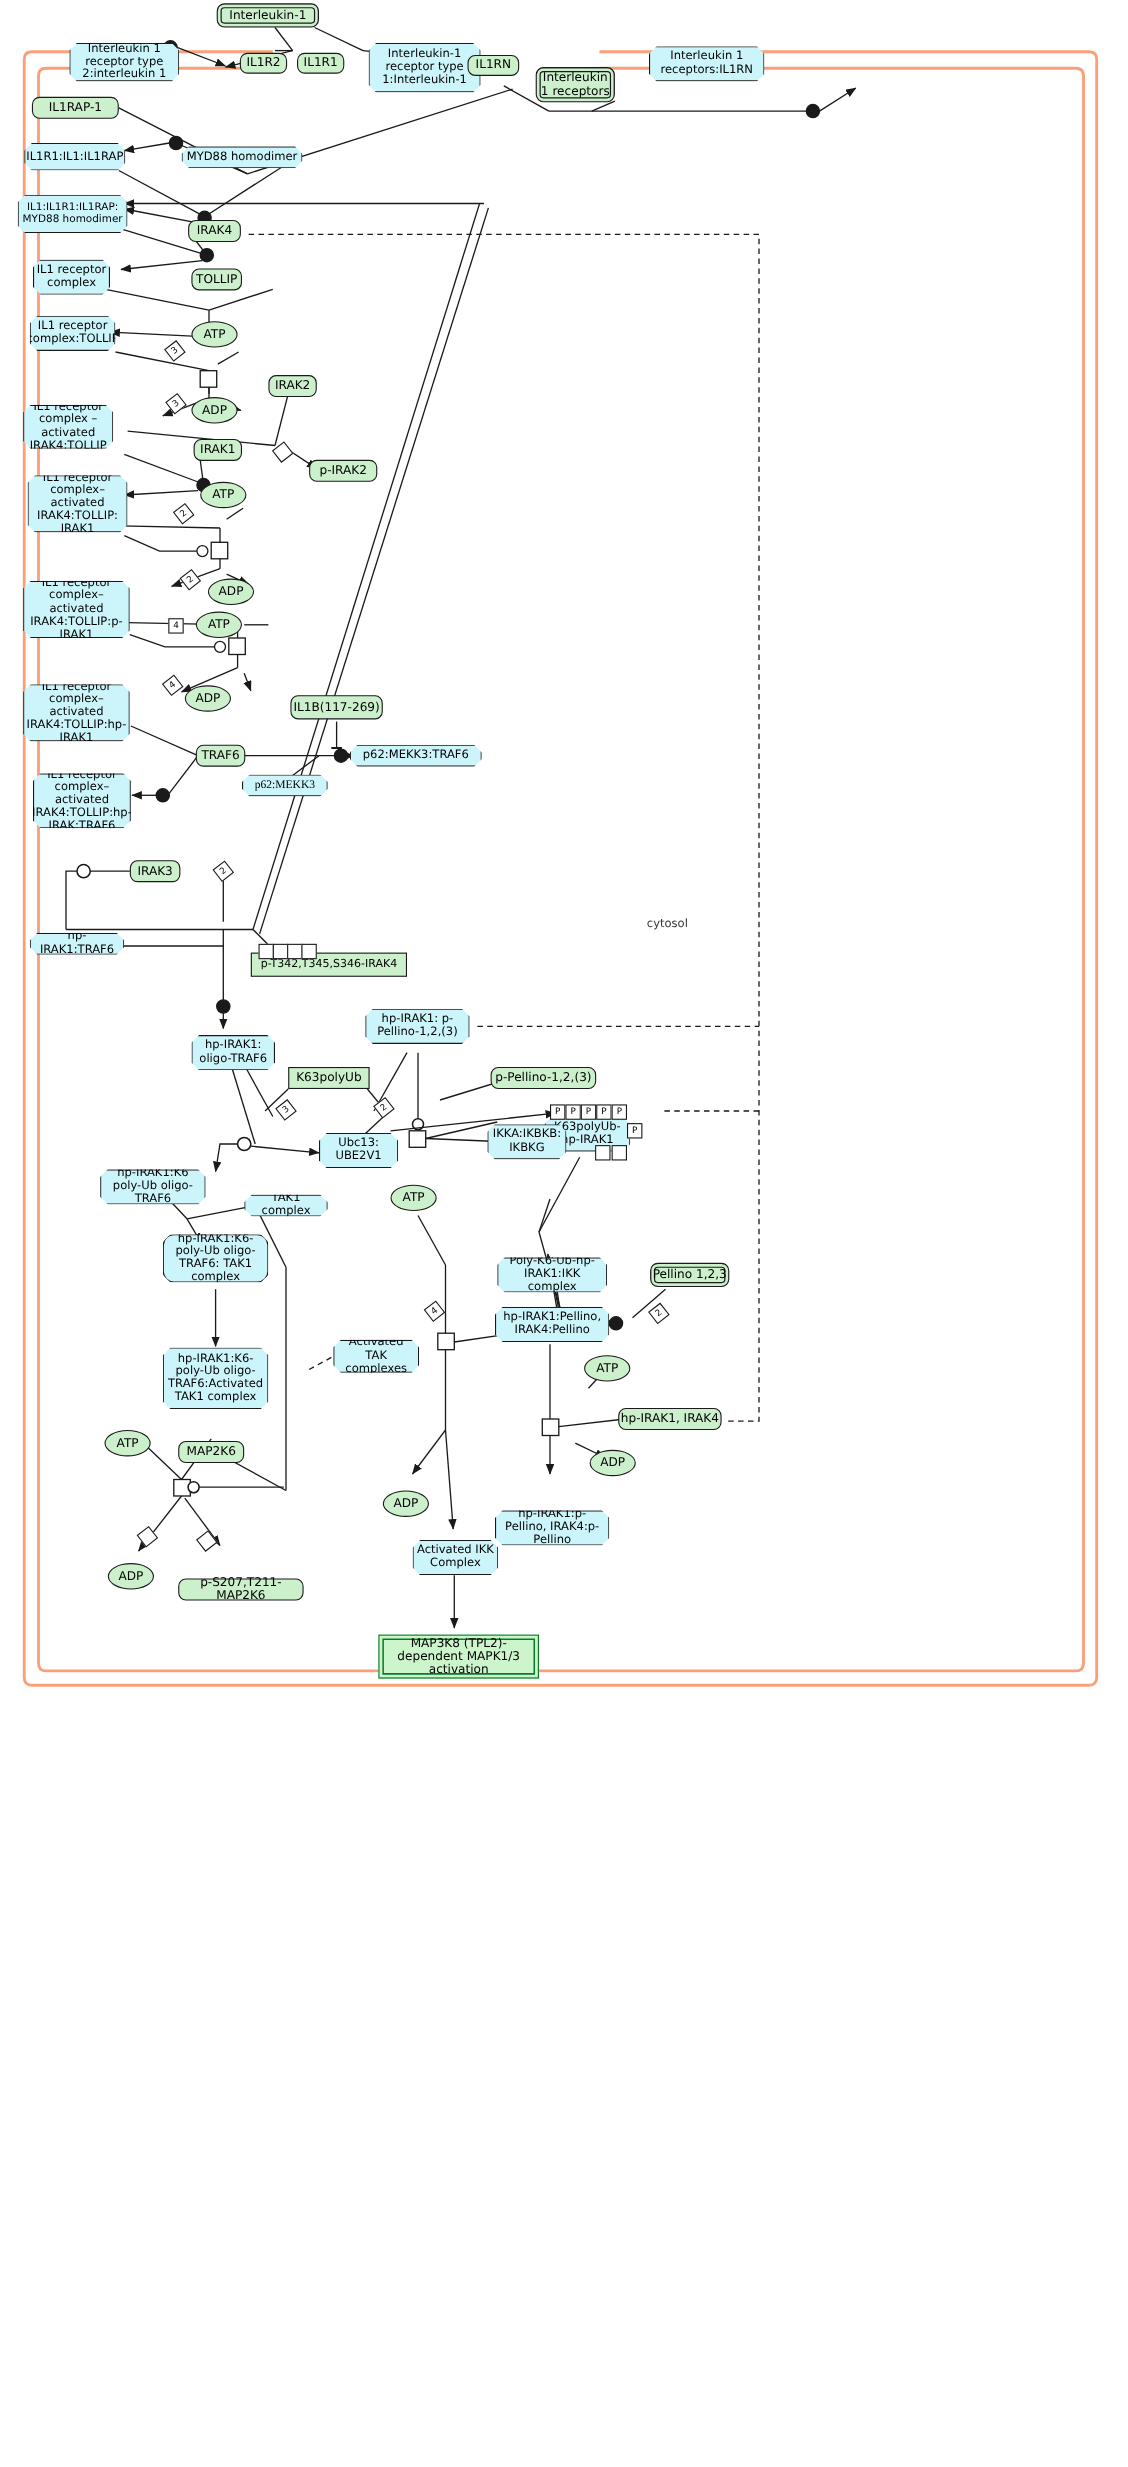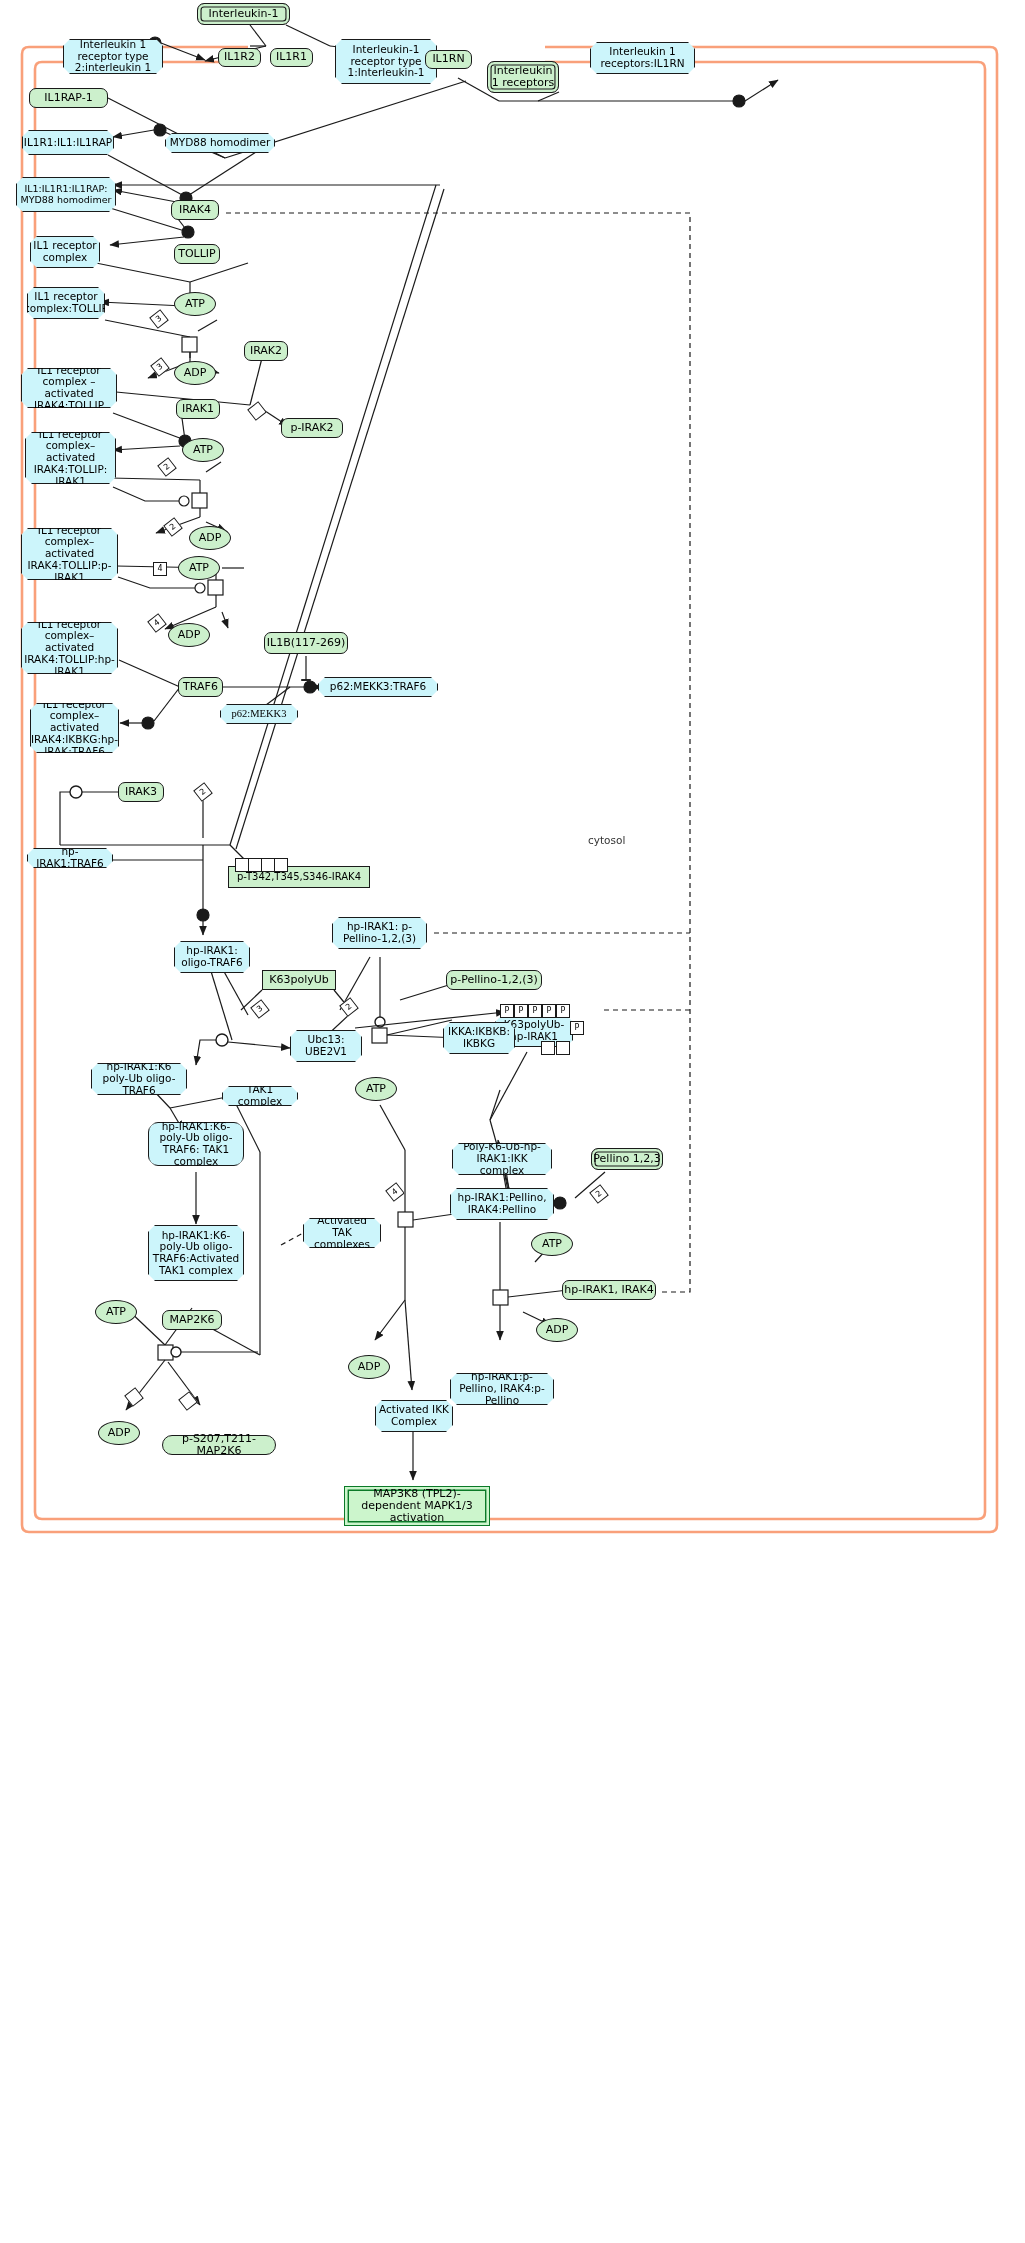--- a/index.html
+++ b/index.html
@@ -243,42 +243,42 @@
 <div class="node cplx" style="left:165px;top:133px;width:110px;height:20px;padding:2px;">MYD88 homodimer</div>
 <div class="node cplx" style="left:16px;top:177px;width:100px;height:35px;padding:2px 3px;font-size:9.5px;">IL1:IL1R1:IL1RAP: MYD88 homodimer</div>
 
 <div class="node ent" style="left:171px;top:200px;width:48px;height:20px;">IRAK4</div>
 <div class="node cplx" style="left:30px;top:236px;width:70px;height:32px;padding:2px;">IL1 receptor complex</div>
 <div class="node ent" style="left:174px;top:244px;width:46px;height:20px;">TOLLIP</div>
 <div class="node cplx" style="left:27px;top:287px;width:78px;height:32px;padding:2px;">IL1 receptor complex:TOLLIP</div>
 
 <div class="node mol" style="left:174px;top:292px;width:42px;height:24px;">ATP</div>
 <div class="node mol" style="left:174px;top:361px;width:42px;height:24px;">ADP</div>
-<div class="node cplx" style="left:21px;top:368px;width:96px;height:40px;padding:2px 3px;">IL1 receptor complex – activated IRAK4:TOLLIP</div>
+<div class="node cplx" style="left:21px;top:368px;width:82px;height:40px;padding:2px 3px;">IL1 receptor complex – activated IRAK4:TOLLIP</div>
 
 <div class="node ent" style="left:244px;top:341px;width:44px;height:20px;">IRAK2</div>
 <div class="node ent" style="left:176px;top:399px;width:44px;height:20px;">IRAK1</div>
 <div class="node ent" style="left:281px;top:418px;width:62px;height:20px;">p-IRAK2</div>
 
 <div class="node cplx" style="left:25px;top:432px;width:91px;height:52px;padding:2px 3px;">IL1 receptor complex–activated IRAK4:TOLLIP: IRAK1</div>
 <div class="node mol" style="left:182px;top:438px;width:42px;height:24px;">ATP</div>
 <div class="node mol" style="left:189px;top:526px;width:42px;height:24px;">ADP</div>
 
 <div class="node cplx" style="left:21px;top:528px;width:97px;height:52px;padding:2px 3px;">IL1 receptor complex– activated IRAK4:TOLLIP:p-IRAK1</div>
 <div class="node mol" style="left:178px;top:556px;width:42px;height:24px;">ATP</div>
 <div class="node mol" style="left:168px;top:623px;width:42px;height:24px;">ADP</div>
 
 <div class="node cplx" style="left:21px;top:622px;width:97px;height:52px;padding:2px 3px;">IL1 receptor complex– activated IRAK4:TOLLIP:hp-IRAK1</div>
 
 <div class="node ent" style="left:264px;top:632px;width:84px;height:22px;">IL1B(117-269)</div>
 <div class="node ent" style="left:178px;top:677px;width:45px;height:20px;">TRAF6</div>
 <div class="node cplx" style="left:220px;top:704px;width:78px;height:20px;padding:2px;font-family:Liberation Serif, serif;">p62:MEKK3</div>
 <div class="node cplx" style="left:318px;top:677px;width:120px;height:20px;padding:2px;">p62:MEKK3:TRAF6</div>
 
-<div class="node cplx" style="left:30px;top:703px;width:89px;height:50px;padding:2px 3px;">IL1 receptor complex–activated IRAK4:IKBKG:hp-IRAK:TRAF6</div>
+<div class="node cplx" style="left:30px;top:703px;width:89px;height:50px;padding:2px 3px;">IL1 receptor complex–activated IRAK4:TOLLIP:hp-IRAK:TRAF6</div>
 
 <div class="node ent" style="left:118px;top:782px;width:46px;height:20px;">IRAK3</div>
 <div class="node cplx" style="left:27px;top:848px;width:86px;height:20px;padding:2px;">hp-IRAK1:TRAF6</div>
 <div class="node flat" style="left:228px;top:866px;width:142px;height:22px;font-size:10px;">p-T342,T345,S346-IRAK4</div>
 
 <div class="node cplx" style="left:174px;top:941px;width:76px;height:32px;padding:2px;">hp-IRAK1: oligo-TRAF6</div>
 <div class="node cplx" style="left:332px;top:917px;width:95px;height:32px;padding:2px;">hp-IRAK1: p-Pellino-1,2,(3)</div>
 <div class="node flat" style="left:262px;top:970px;width:74px;height:20px;">K63polyUb</div>
 <div class="node ent" style="left:446px;top:970px;width:96px;height:20px;">p-Pellino-1,2,(3)</div>
 <div class="node cplx" style="left:290px;top:1030px;width:72px;height:32px;padding:2px;">Ubc13: UBE2V1</div>
@@ -297,21 +297,21 @@
 <div class="node dblg" style="left:591px;top:1148px;width:72px;height:22px;">Pellino 1,2,3</div>
 <div class="node cplx" style="left:450px;top:1188px;width:104px;height:32px;padding:2px;">hp-IRAK1:Pellino, IRAK4:Pellino</div>
 <div class="node mol" style="left:531px;top:1232px;width:42px;height:24px;">ATP</div>
 <div class="node ent" style="left:562px;top:1280px;width:94px;height:20px;">hp-IRAK1, IRAK4</div>
 <div class="node mol" style="left:536px;top:1318px;width:42px;height:24px;">ADP</div>
 <div class="node cplx" style="left:450px;top:1330px;width:104px;height:32px;padding:2px;margin-top:43px;">hp-IRAK1:p-Pellino, IRAK4:p-Pellino</div>
 
 <div class="node mol" style="left:95px;top:1300px;width:42px;height:24px;">ATP</div>
 <div class="node ent" style="left:162px;top:1310px;width:60px;height:20px;">MAP2K6</div>
 <div class="node mol" style="left:98px;top:1421px;width:42px;height:24px;">ADP</div>
-<div class="node ent" style="left:162px;top:1435px;width:114px;height:20px;border-radius:10px;">p-S207,T211-MAP2K6</div>
+<div class="node ent" style="left:162px;top:1435px;width:114px;height:20px;">p-S207,T211-MAP2K6</div>
 <div class="node mol" style="left:348px;top:1355px;width:42px;height:24px;">ADP</div>
 <div class="node cplx" style="left:375px;top:1400px;width:78px;height:32px;padding:2px;">Activated IKK Complex</div>
 
 <div class="node pathbox" style="left:344px;top:1486px;width:146px;height:40px;padding:3px;">MAP3K8 (TPL2)-dependent MAPK1/3 activation</div>
 
 <div class="pbadge" style="left:500px;top:1004px;">P</div>
 <div class="pbadge" style="left:514px;top:1004px;">P</div>
 <div class="pbadge" style="left:528px;top:1004px;">P</div>
 <div class="pbadge" style="left:542px;top:1004px;">P</div>
 <div class="pbadge" style="left:556px;top:1004px;">P</div>

